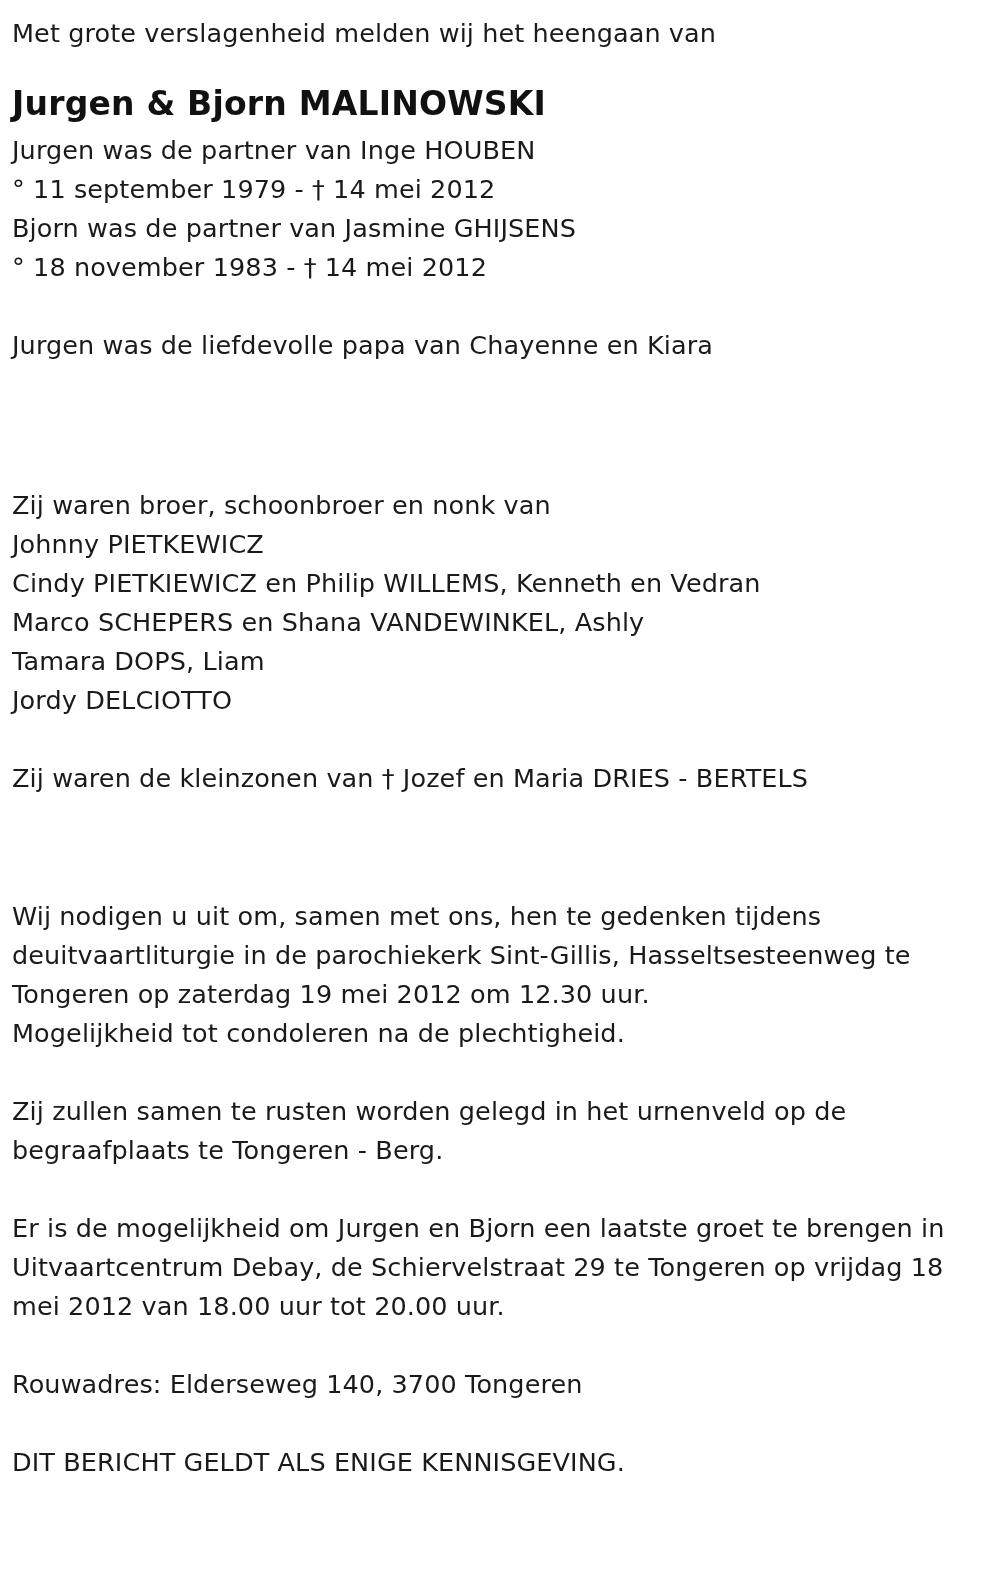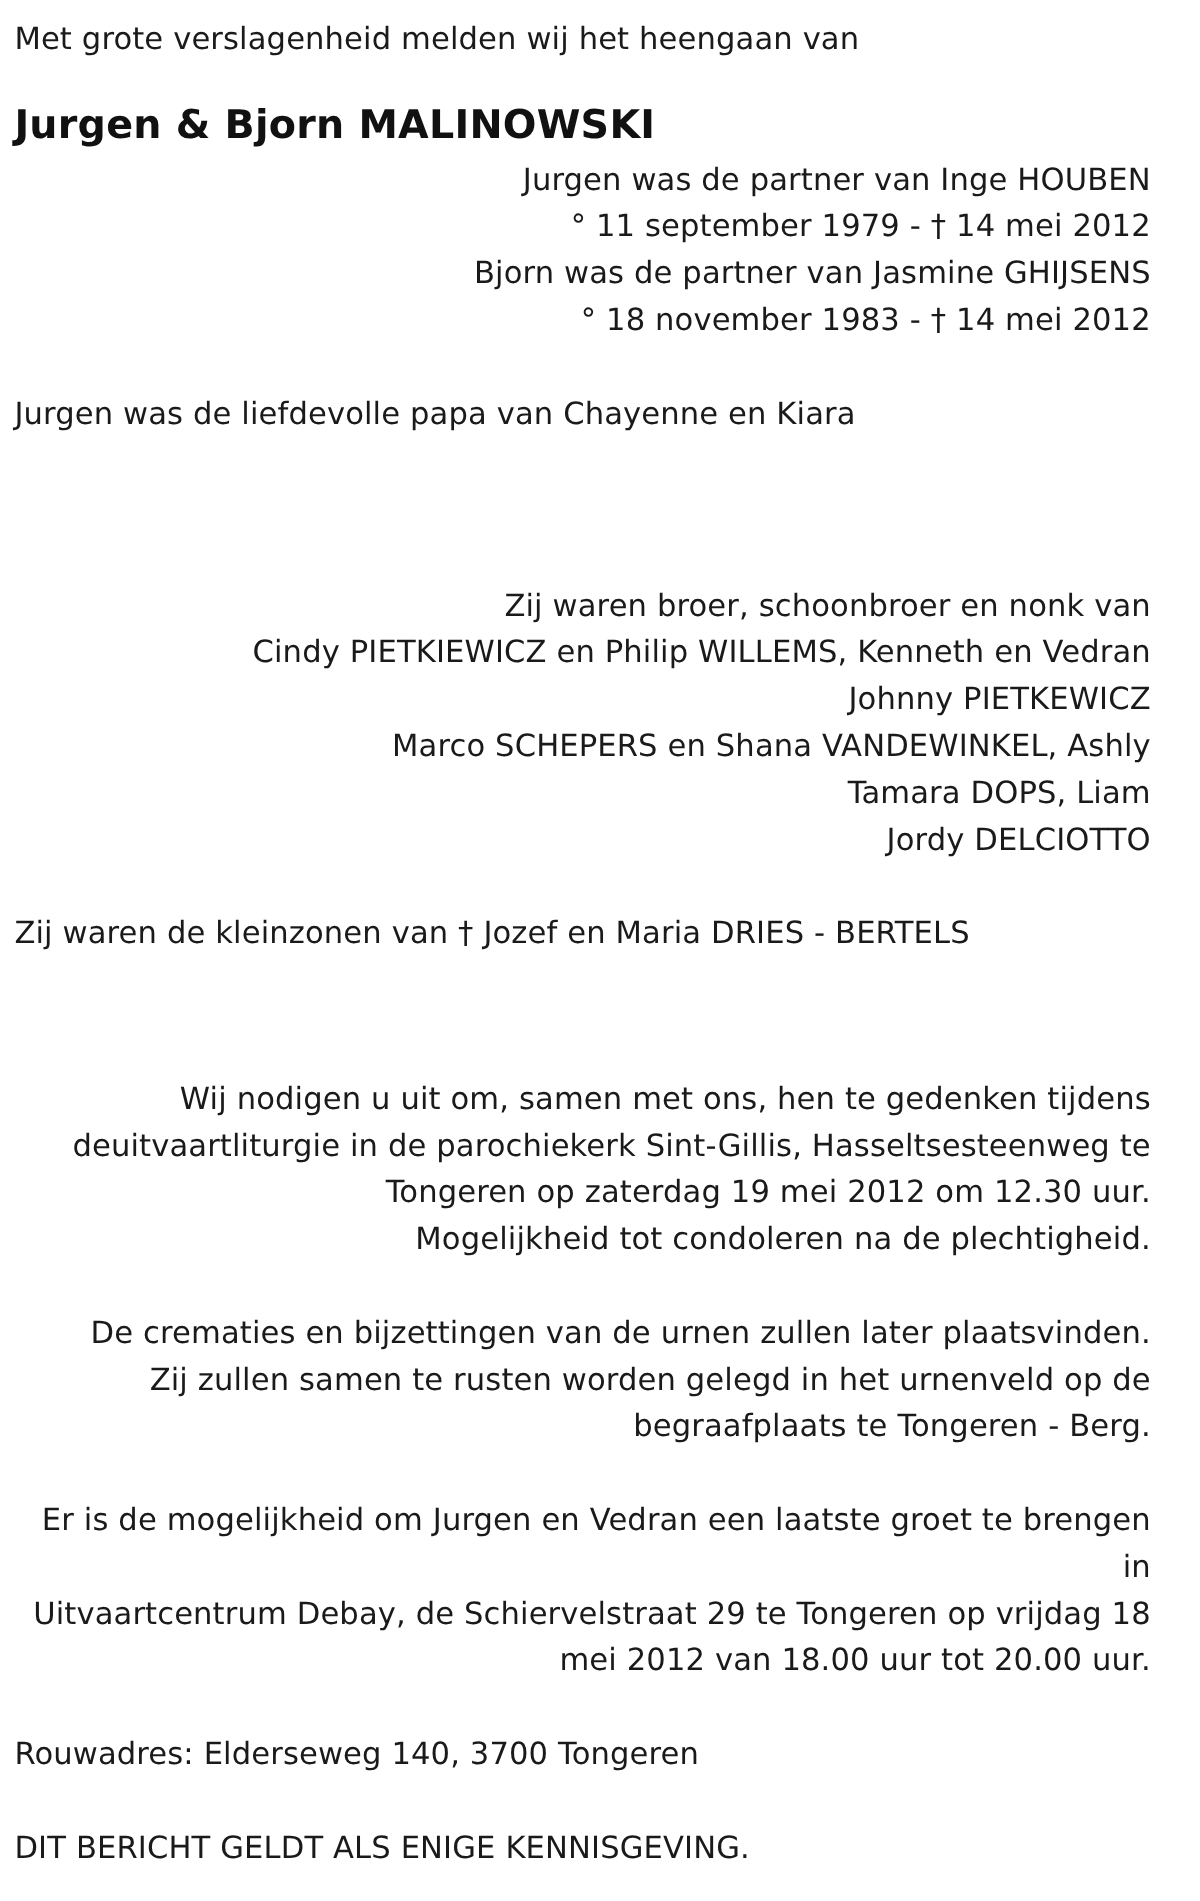--- a/index.html
+++ b/index.html
@@ -30,21 +30,21 @@
     font-size: 33px;
     font-weight: bold;
     line-height: 54px;
     letter-spacing: 0.2px;
     margin-top: 24px;
     color: #111111;
   }
   .spacer-sm { height: 22px; }
   .spacer-md { height: 39px; }
   .spacer-lg { height: 60px; }
-  .block { margin: 0; padding: 0; text-align: right; }
+  .block { margin: 0; padding: 0; }
   .intro { margin-bottom: 6px; }
 </style>
 </head>
 <body>
 
 <div class="page">
 
   <div class="line intro">Met grote verslagenheid melden wij het heengaan van</div>
 
   <div class="name">Jurgen &amp; Bjorn MALINOWSKI</div>
@@ -61,22 +61,22 @@
   <div class="line">Jurgen was de liefdevolle papa van Chayenne en Kiara</div>
 
   <div class="spacer-lg"></div>
   <div class="spacer-sm"></div>
 
 
   <div class="spacer-md"></div>
 
   <div class="block">
     <div class="line">Zij waren broer, schoonbroer en nonk van</div>
+    <div class="line">Johnny PIETKEWICZ</div>
     <div class="line">Cindy PIETKIEWICZ en Philip WILLEMS, Kenneth en Vedran</div>
-    <div class="line">Johnny PIETKEWICZ</div>
     <div class="line">Marco SCHEPERS en Shana VANDEWINKEL, Ashly</div>
     <div class="line">Tamara DOPS, Liam</div>
     <div class="line">Jordy DELCIOTTO</div>
   </div>
 
   <div class="spacer-md"></div>
 
   <div class="line">Zij waren de kleinzonen van † Jozef en Maria DRIES - BERTELS</div>
 
   <div class="spacer-lg"></div>
@@ -85,29 +85,28 @@
   <div class="block">
     <div class="line">Wij nodigen u uit om, samen met ons, hen te gedenken tijdens</div>
     <div class="line">deuitvaartliturgie in de parochiekerk Sint-Gillis, Hasseltsesteenweg te</div>
     <div class="line">Tongeren op zaterdag 19 mei 2012 om 12.30 uur.</div>
     <div class="line">Mogelijkheid tot condoleren na de plechtigheid.</div>
   </div>
 
   <div class="spacer-md"></div>
 
   <div class="block">
-    <div class="line">De crematies en bijzettingen van de urnen zullen later plaatsvinden.</div>
     <div class="line">Zij zullen samen te rusten worden gelegd in het urnenveld op de</div>
     <div class="line">begraafplaats te Tongeren - Berg.</div>
   </div>
 
   <div class="spacer-md"></div>
 
   <div class="block">
-    <div class="line">Er is de mogelijkheid om Jurgen en Vedran een laatste groet te brengen in</div>
+    <div class="line">Er is de mogelijkheid om Jurgen en Bjorn een laatste groet te brengen in</div>
     <div class="line">Uitvaartcentrum Debay, de Schiervelstraat 29 te Tongeren op vrijdag 18</div>
     <div class="line">mei 2012 van 18.00 uur tot 20.00 uur.</div>
   </div>
 
   <div class="spacer-md"></div>
 
   <div class="line">Rouwadres: Elderseweg 140, 3700 Tongeren</div>
 
   <div class="spacer-md"></div>
 

